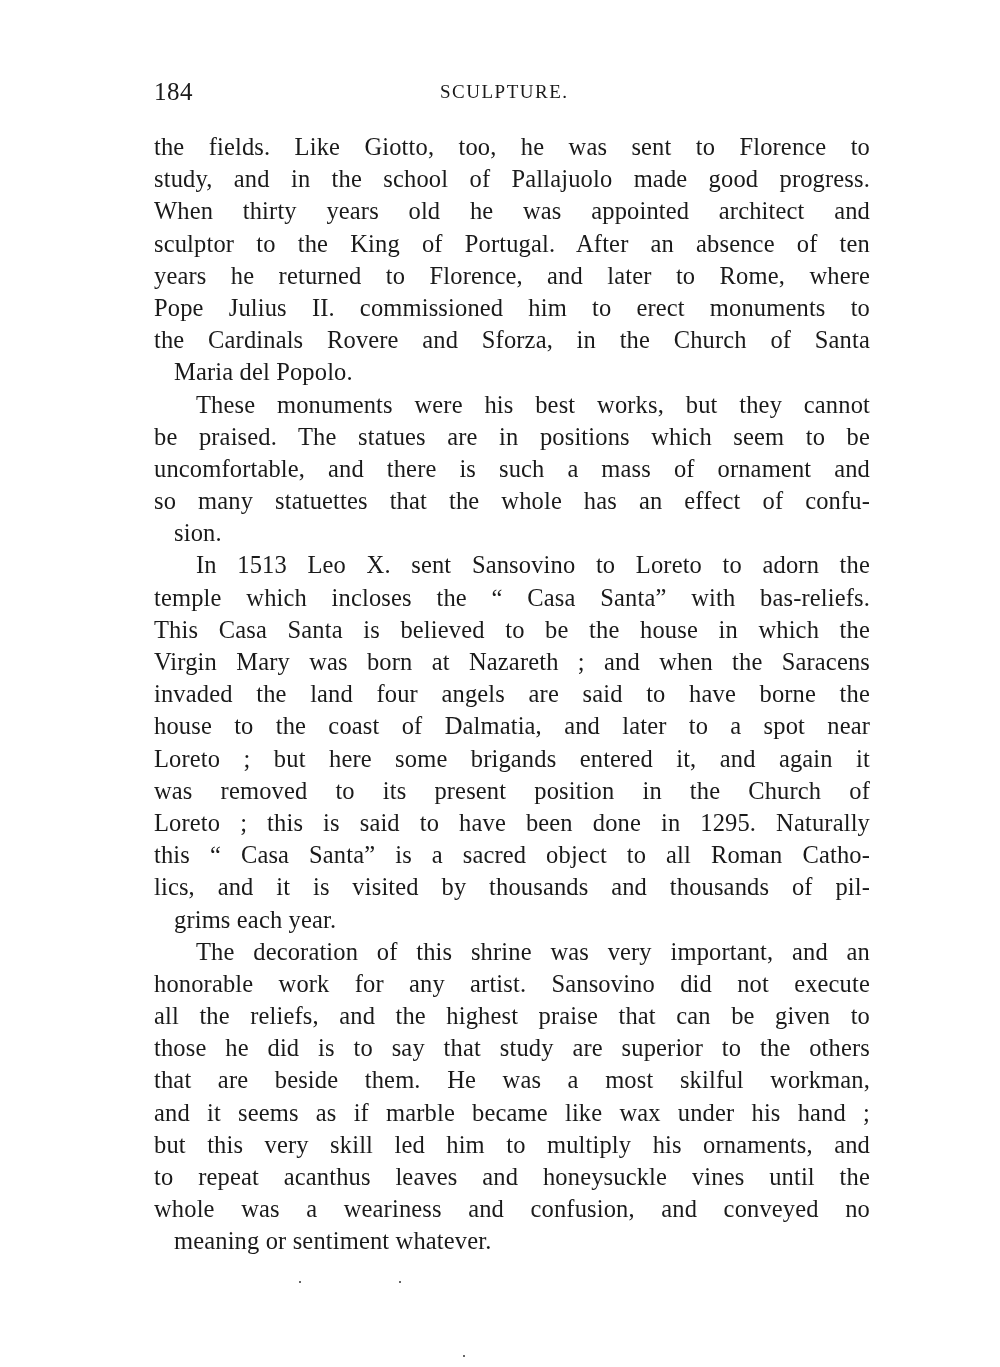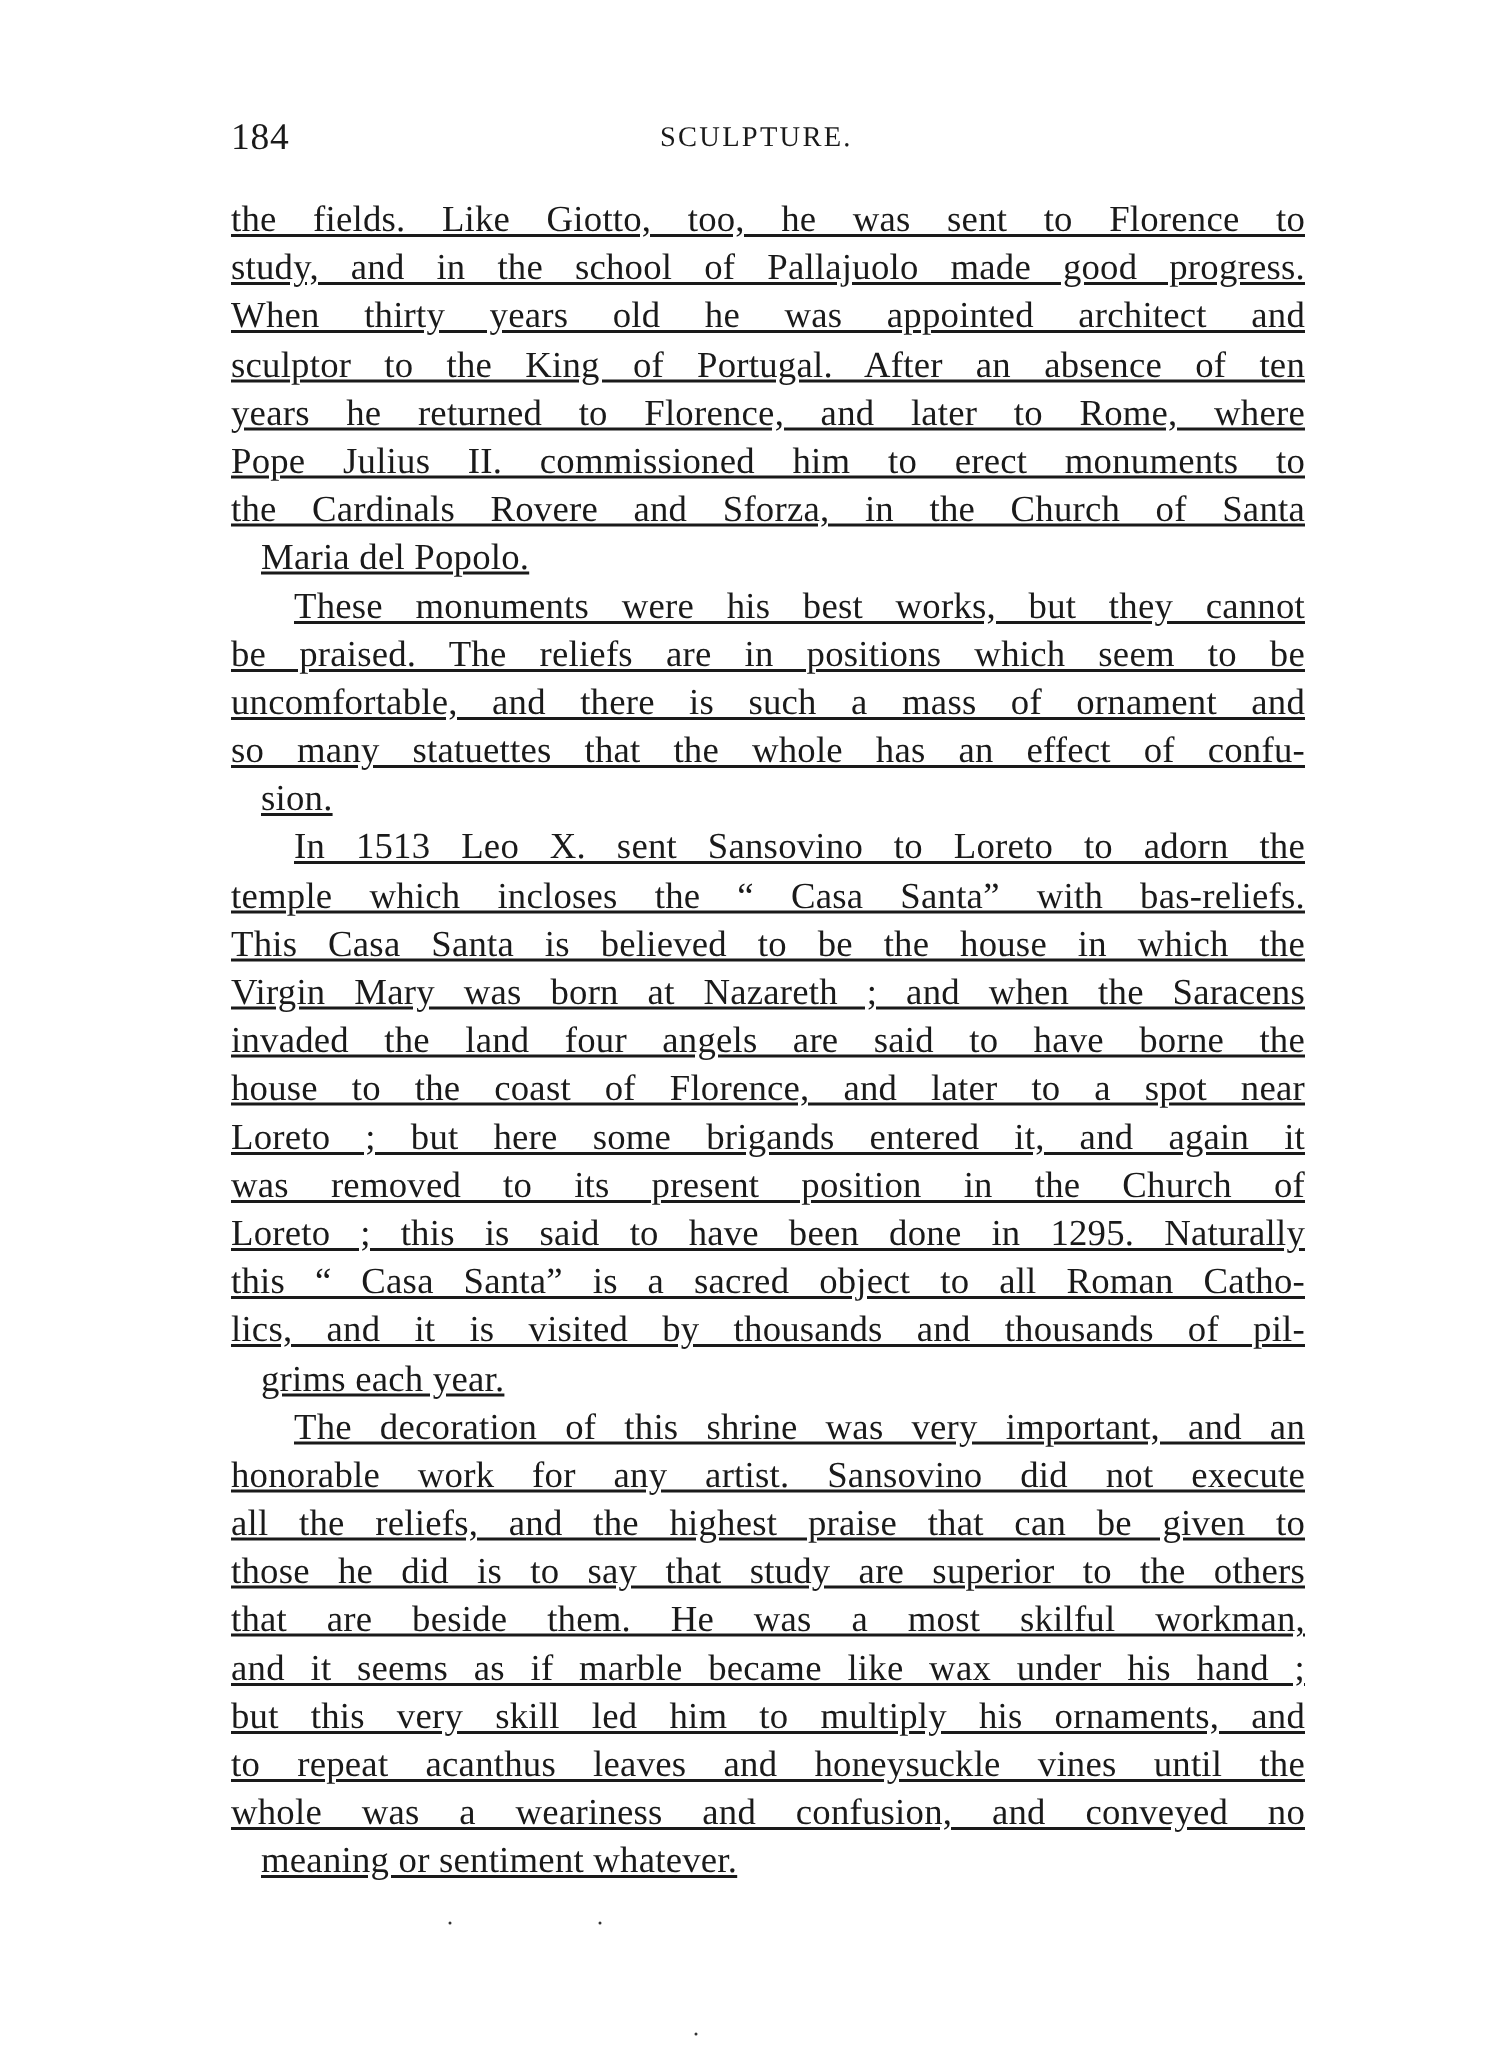--- a/index.html
+++ b/index.html
@@ -42,21 +42,20 @@
       top: 3px;
       font-size: 19px;
       letter-spacing: 1.5px;
       margin-left: 16px;
     }
     .body-text {
       position: absolute;
       top: 131px;
       left: 154px;
       width: 716px;
-      text-decoration: underline;
     }
     .line {
       display: block;
       height: 32.2px;
       line-height: 32.2px;
       font-size: 24.5px;
       white-space: nowrap;
       text-align: justify;
       text-align-last: justify;
       letter-spacing: 0.15px;
@@ -94,33 +93,33 @@
       <span class="line">When thirty years old he was appointed architect and</span>
       <span class="line">sculptor to the King of Portugal.  After an absence of ten</span>
       <span class="line">years he returned to Florence, and later to Rome, where</span>
       <span class="line">Pope Julius II. commissioned him to erect monuments to</span>
       <span class="line">the Cardinals Rovere and Sforza, in the Church of Santa</span>
       <span class="line last">Maria del Popolo.</span>
     </div>
 
     <div>
       <span class="line indent">These monuments were his best works, but they cannot</span>
-      <span class="line">be praised.  The reliefs are in positions which seem to be</span>
+      <span class="line">be praised.  The statues are in positions which seem to be</span>
       <span class="line">uncomfortable, and there is such a mass of ornament and</span>
       <span class="line">so many statuettes that the whole has an effect of confu-</span>
       <span class="line last">sion.</span>
     </div>
 
     <div>
       <span class="line indent">In 1513 Leo X. sent Sansovino to Loreto to adorn the</span>
       <span class="line">temple which incloses the “ Casa Santa” with bas-reliefs.</span>
       <span class="line">This Casa Santa is believed to be the house in which the</span>
       <span class="line">Virgin Mary was born at Nazareth ; and when the Saracens</span>
       <span class="line">invaded the land four angels are said to have borne the</span>
-      <span class="line">house to the coast of Florence, and later to a spot near</span>
+      <span class="line">house to the coast of Dalmatia, and later to a spot near</span>
       <span class="line">Loreto ; but here some brigands entered it, and again it</span>
       <span class="line">was removed to its present position in the Church of</span>
       <span class="line">Loreto ; this is said to have been done in 1295.  Naturally</span>
       <span class="line">this “ Casa Santa” is a sacred object to all Roman Catho-</span>
       <span class="line">lics, and it is visited by thousands and thousands of pil-</span>
       <span class="line last">grims each year.</span>
     </div>
 
     <div>
       <span class="line indent">The decoration of this shrine was very important, and an</span>

